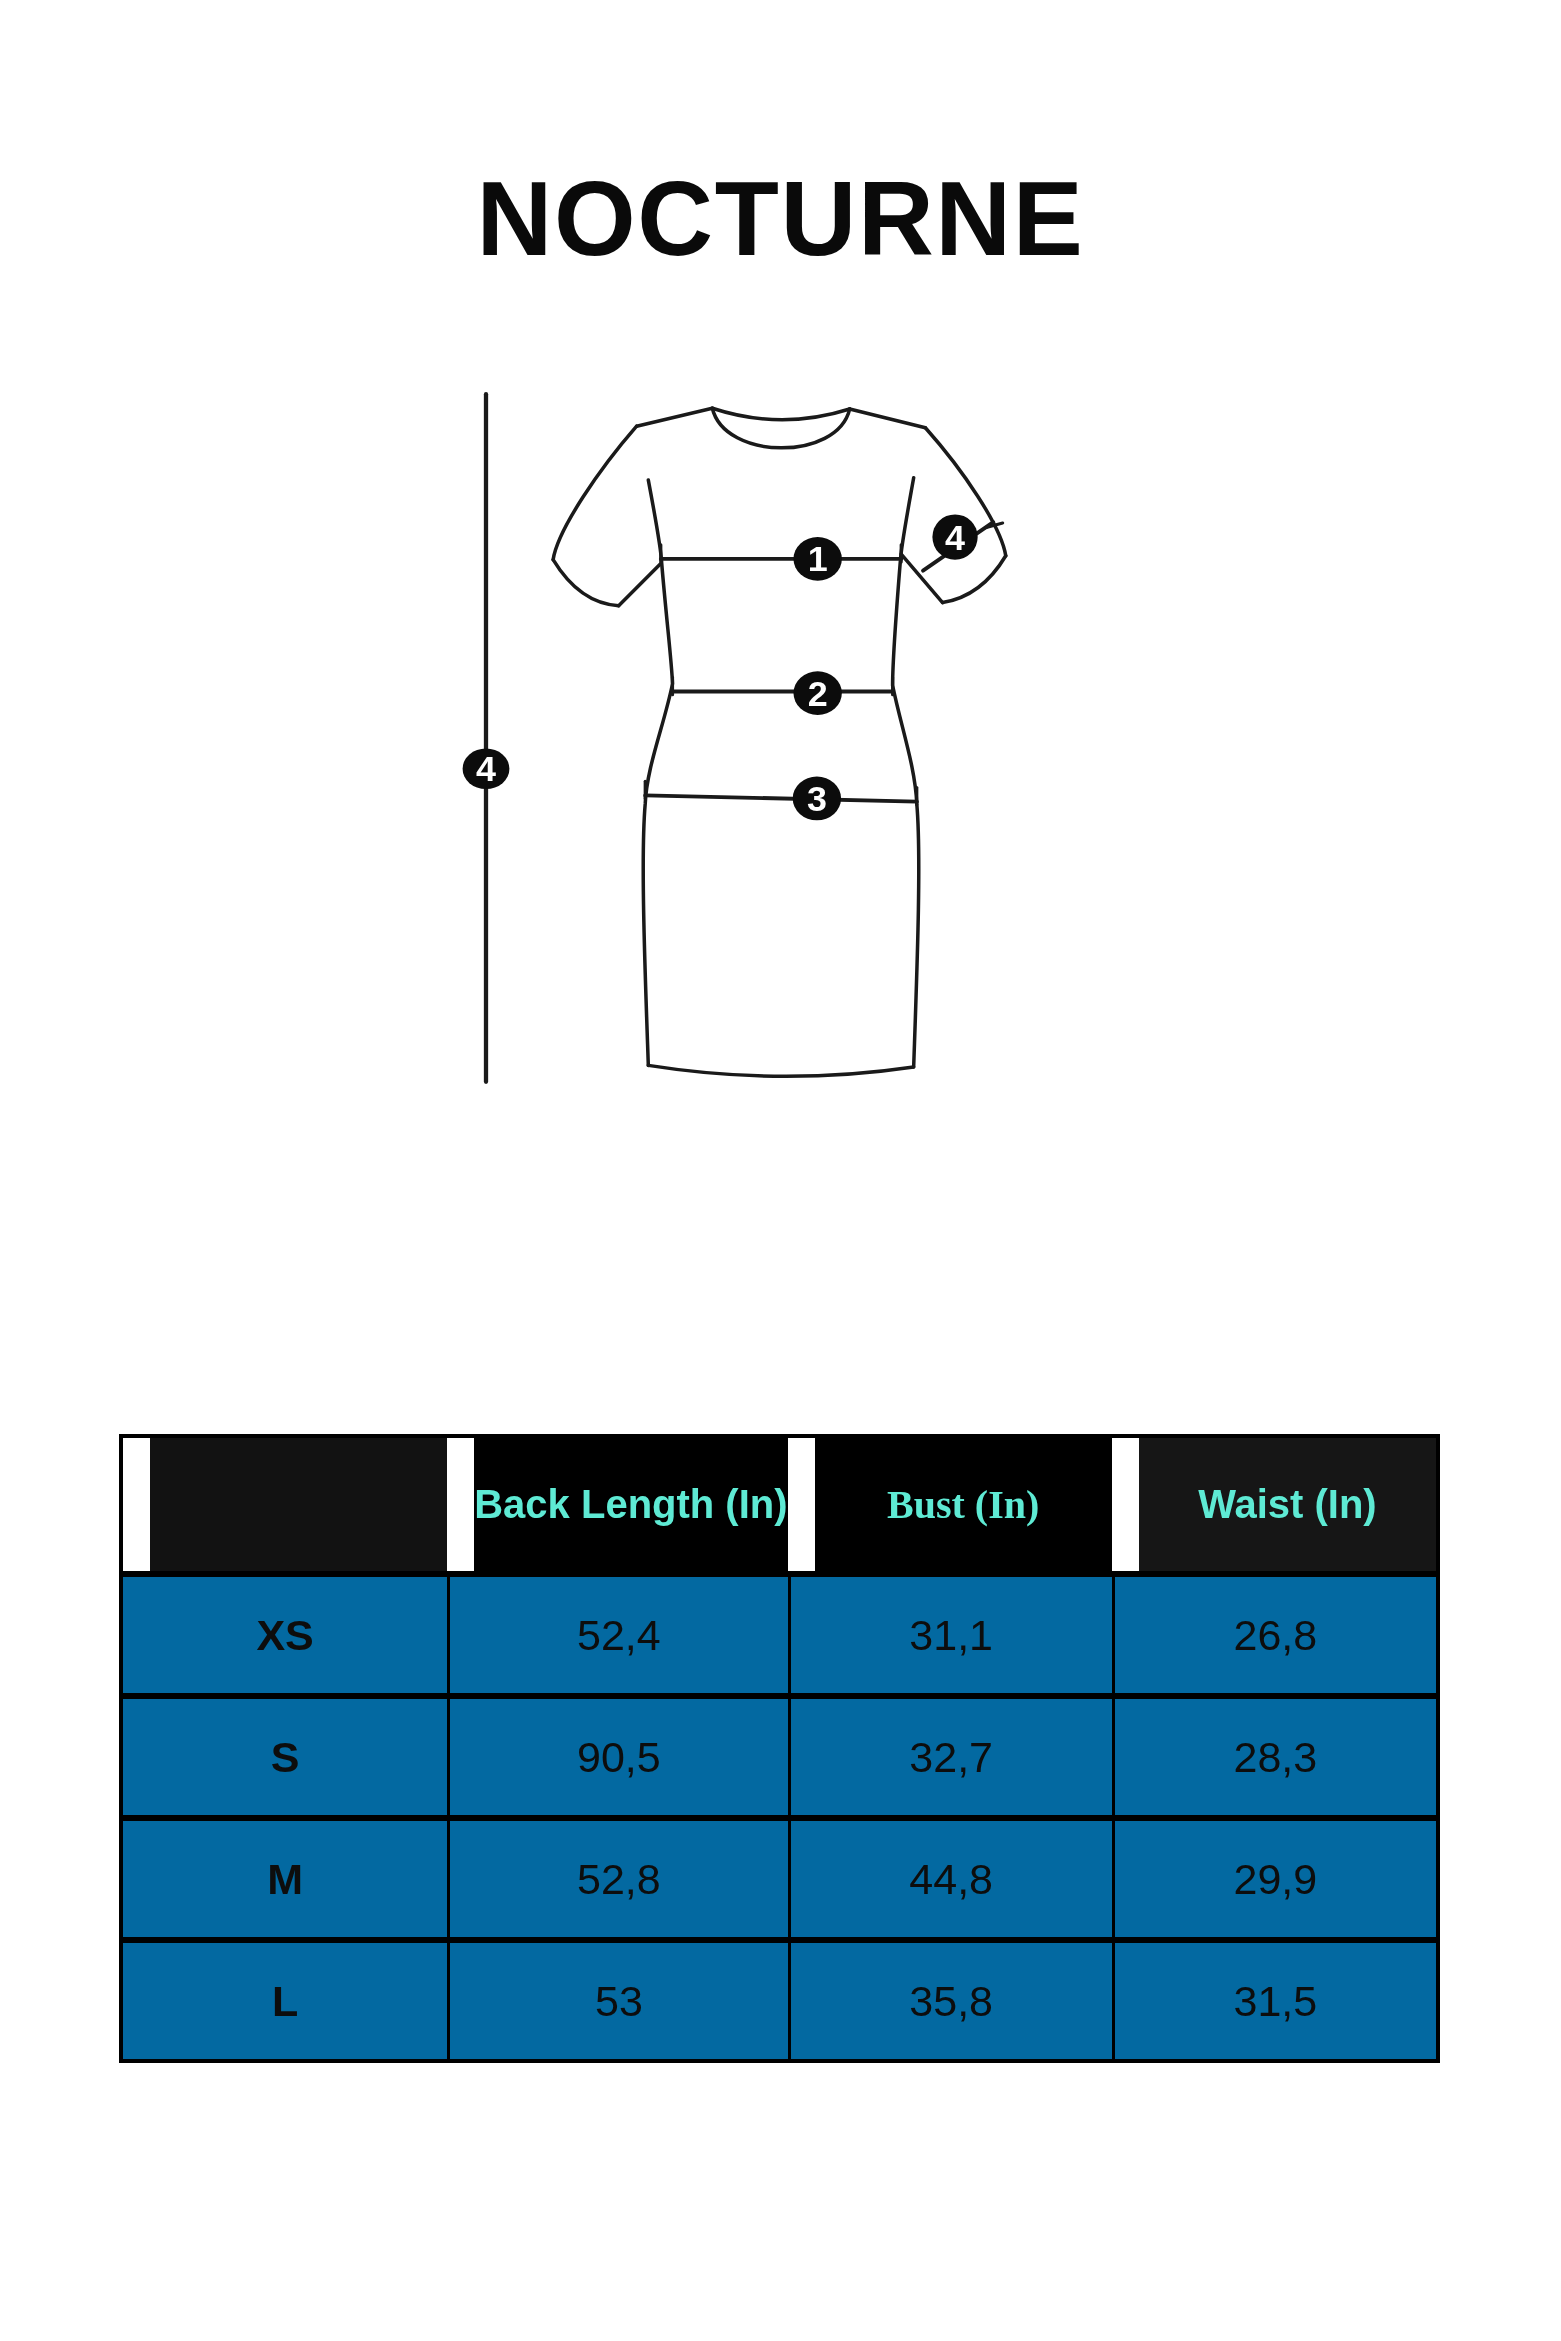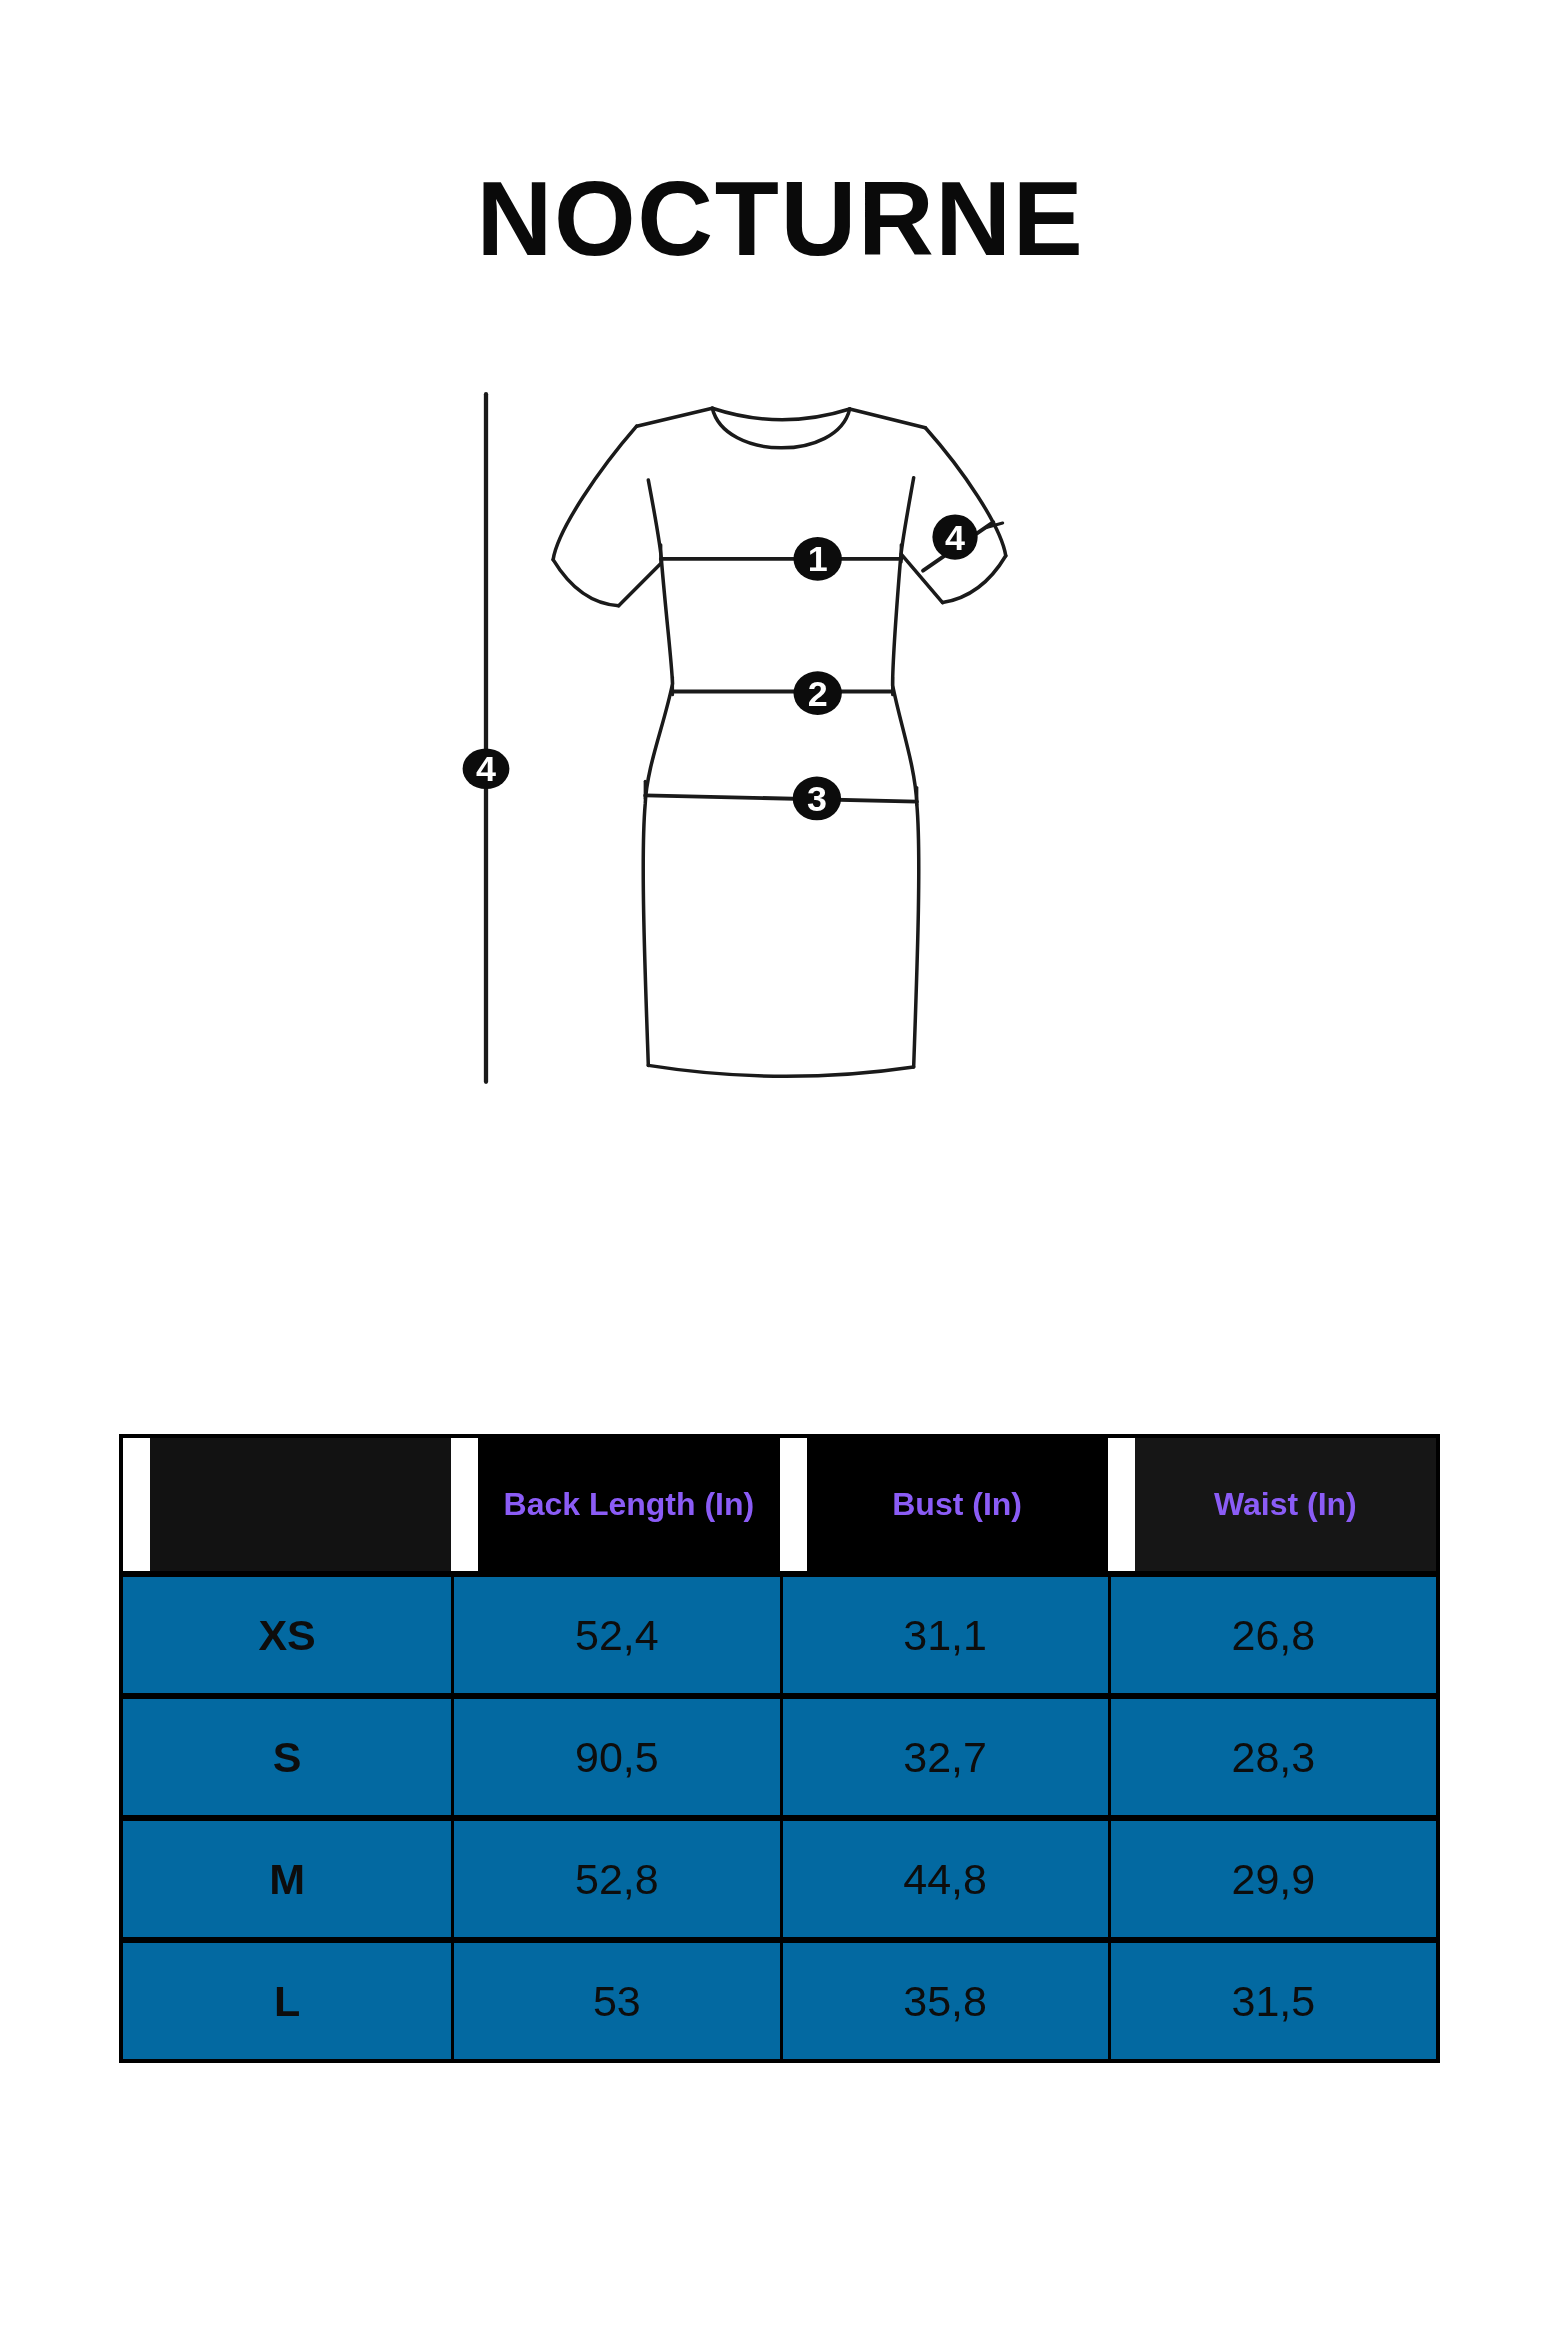--- a/index.html
+++ b/index.html
@@ -73,29 +73,29 @@
     background: #ffffff;
     display: grid;
     grid-template-columns: repeat(4, 1fr);
     grid-template-rows: 133px repeat(4, 1fr);
   }
   .row { display: contents; }
   .th {
     display: flex;
     align-items: center;
     justify-content: center;
-    color: #8b5cf6;
-    font-size: 32px;
+    color: #5eead4;
+    font-size: 40px;
     font-weight: 700;
     white-space: nowrap;
     margin-left: 27px;
   }
   .th.th0 { background: #121212; }
   .th.th1 { background: #000000; }
-  .th.th2 { background: #000000; }
+  .th.th2 { background: #000000; font-family: Liberation Serif, serif; }
   .th.th3 { background: #161616; }
   .td {
     display: flex;
     align-items: center;
     justify-content: center;
     font-size: 43px;
     font-weight: 400;
     color: #0d0d0d;
     border-top: 6.2px solid #000000;
     background: #0369a1;

